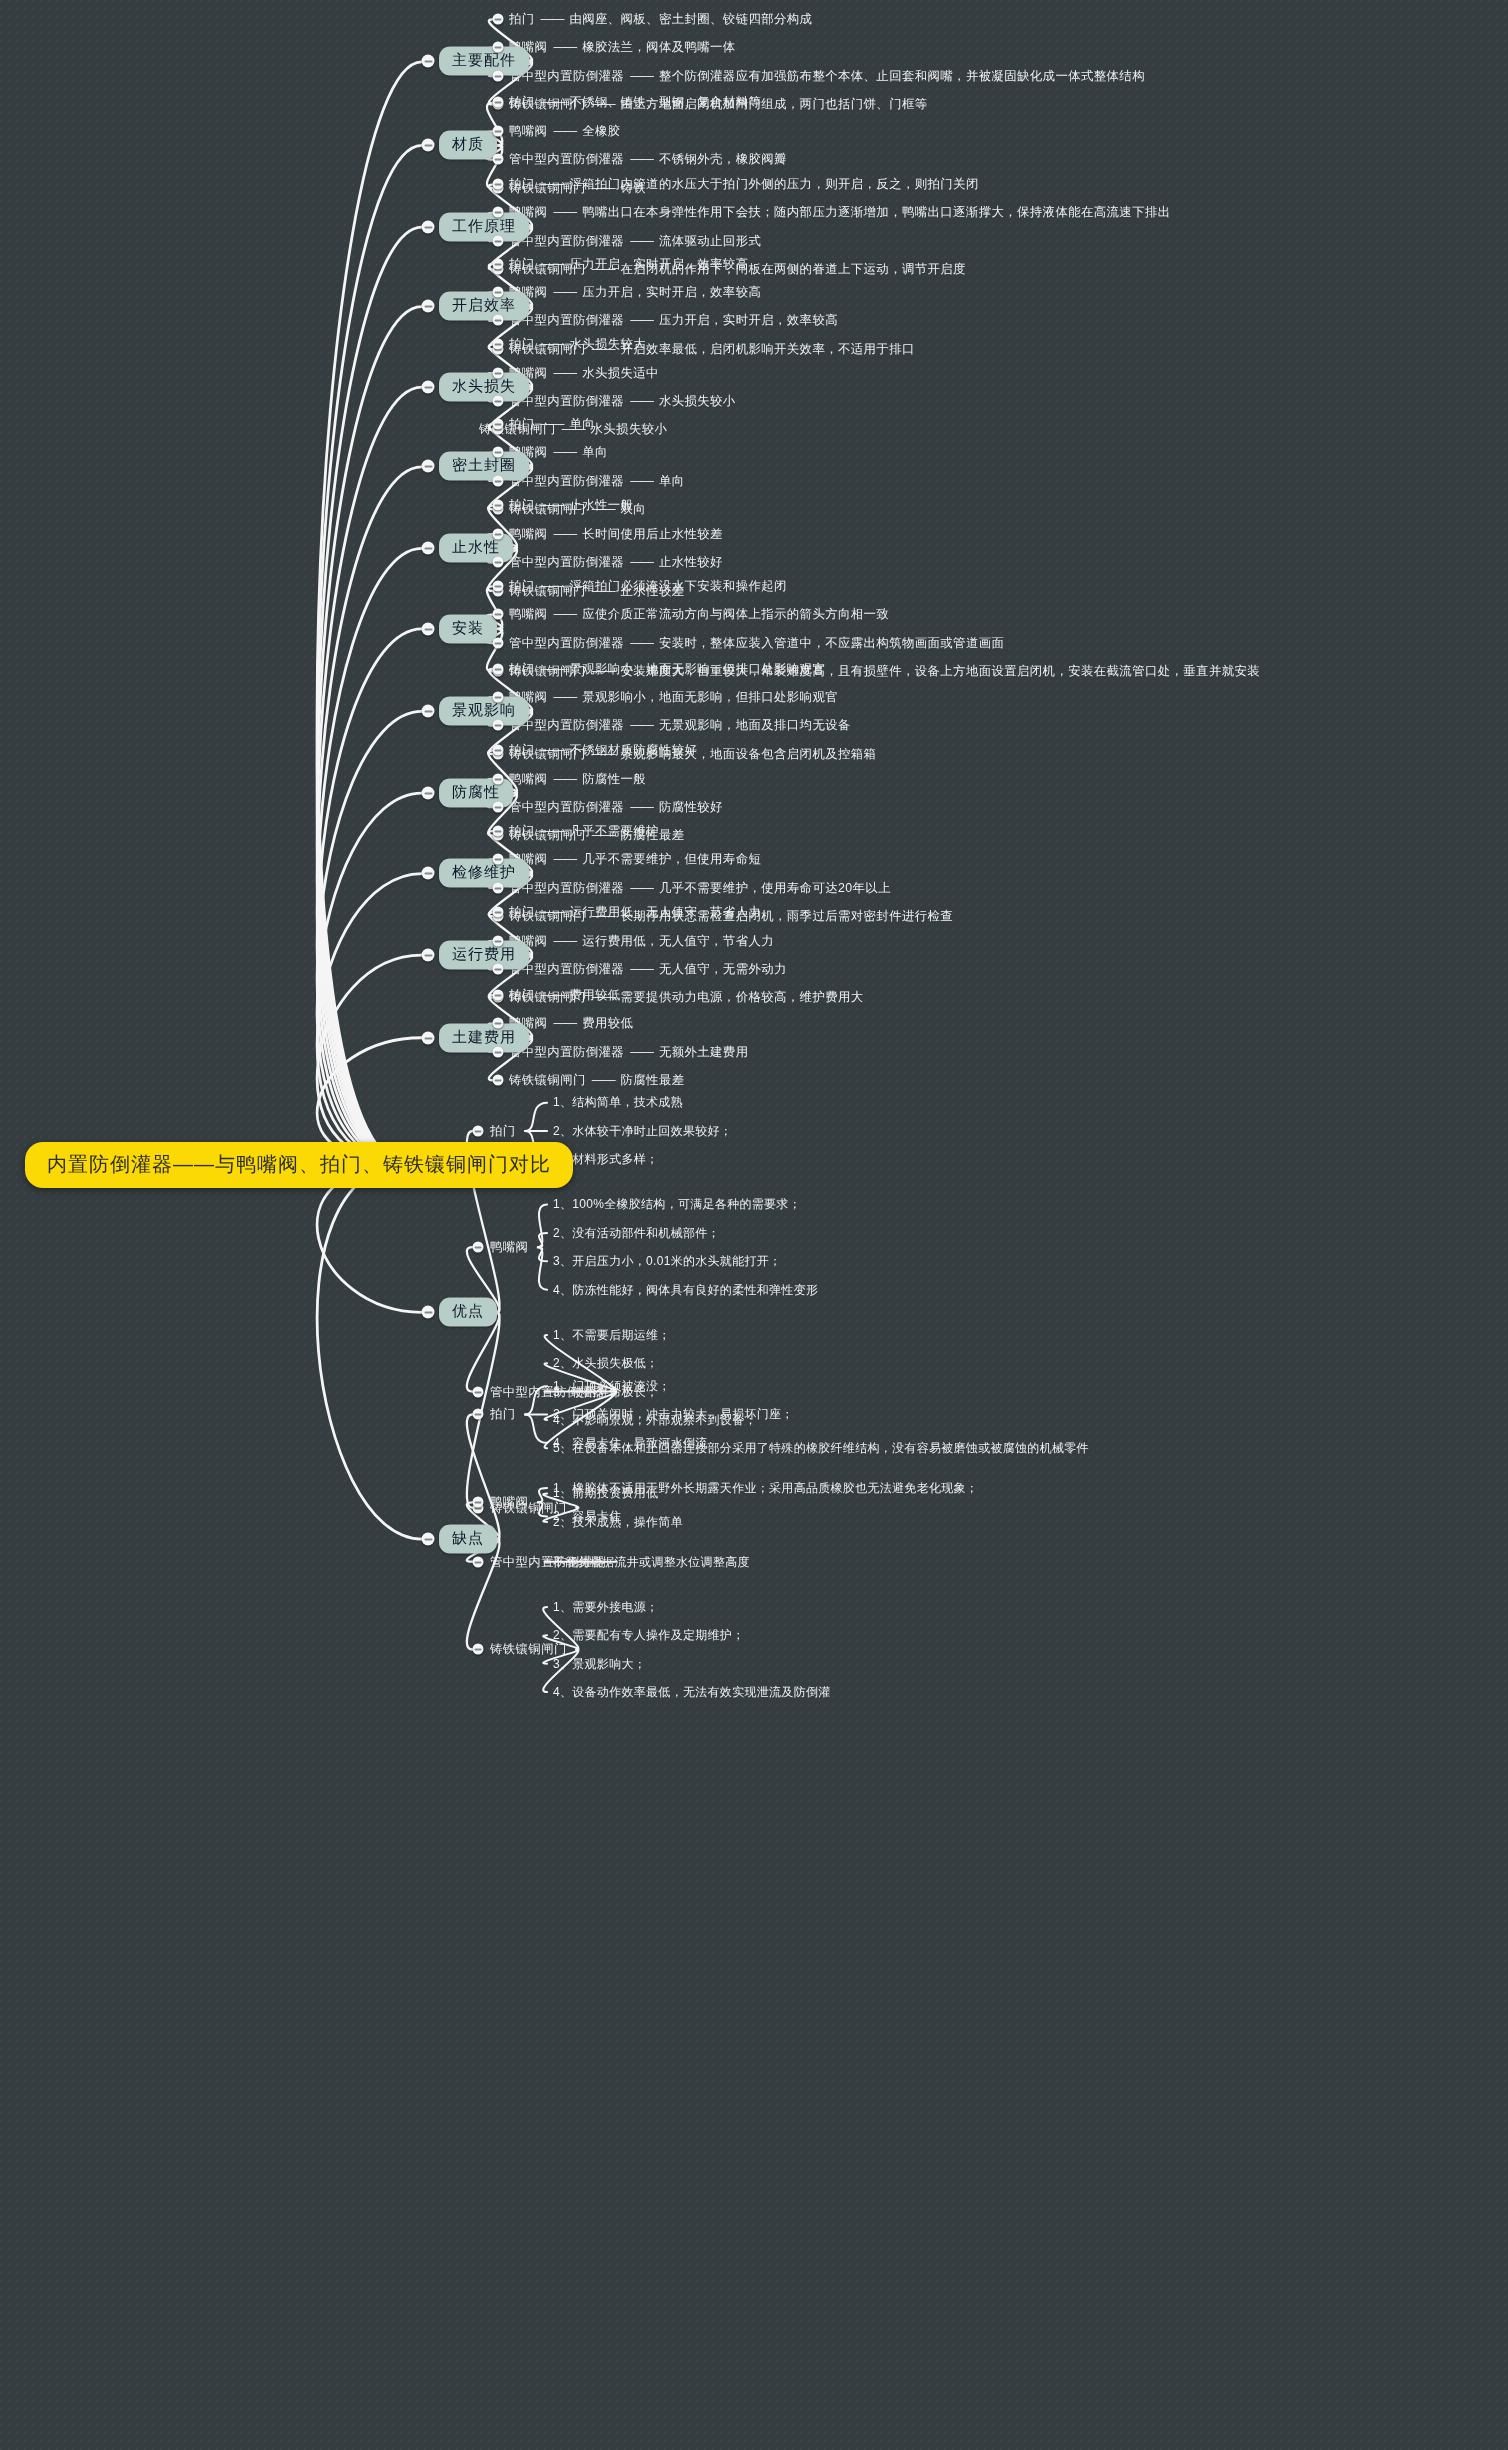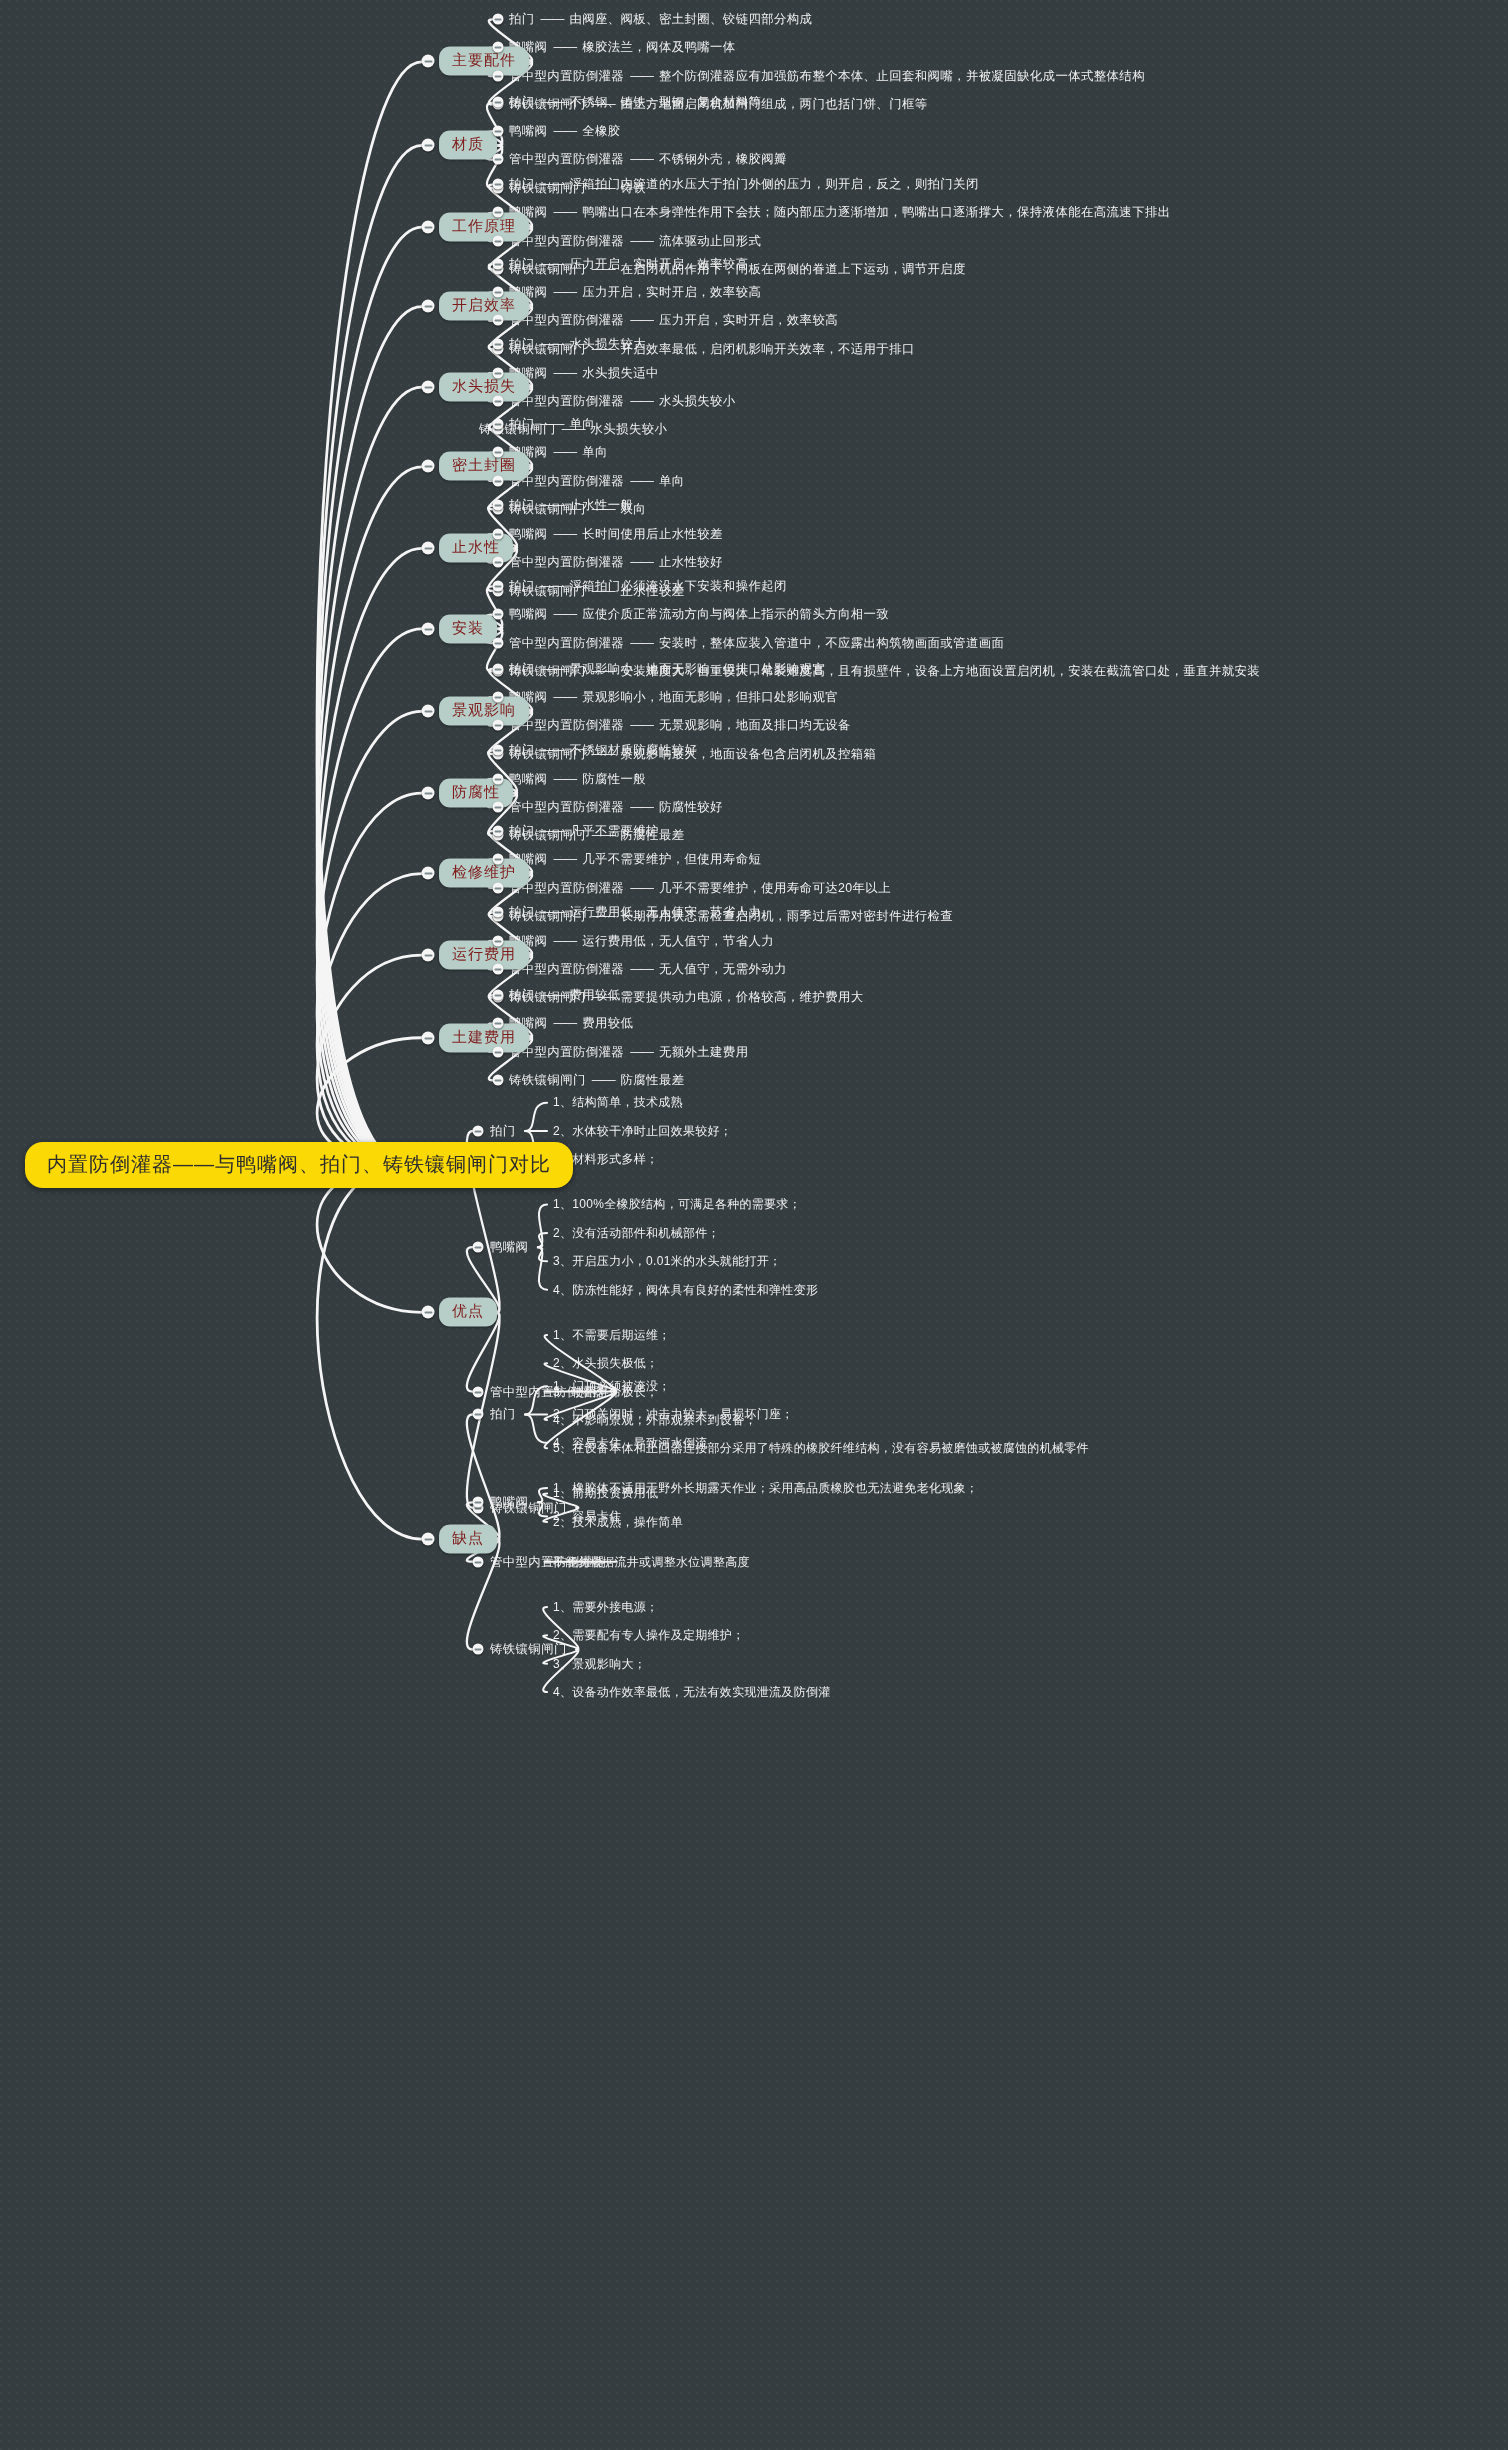--- a/index.html
+++ b/index.html
@@ -30,21 +30,21 @@
     letter-spacing:1px;
     white-space:nowrap;
     box-shadow:0 2px 6px rgba(0,0,0,.45);
     z-index:6;
   }
 
   
   .pill{
     position:absolute;
     background:#b6cec7;
-    color:#7f1d1d;
+    color:#0f172a;
     border-radius:11px;
     padding:4px 13px 6px 13px;
     font-size:15px;
     letter-spacing:1px;
     white-space:nowrap;
     transform:translateY(-50%);
     box-shadow:0 1px 3px rgba(0,0,0,.35);
     z-index:5;
   }
 

